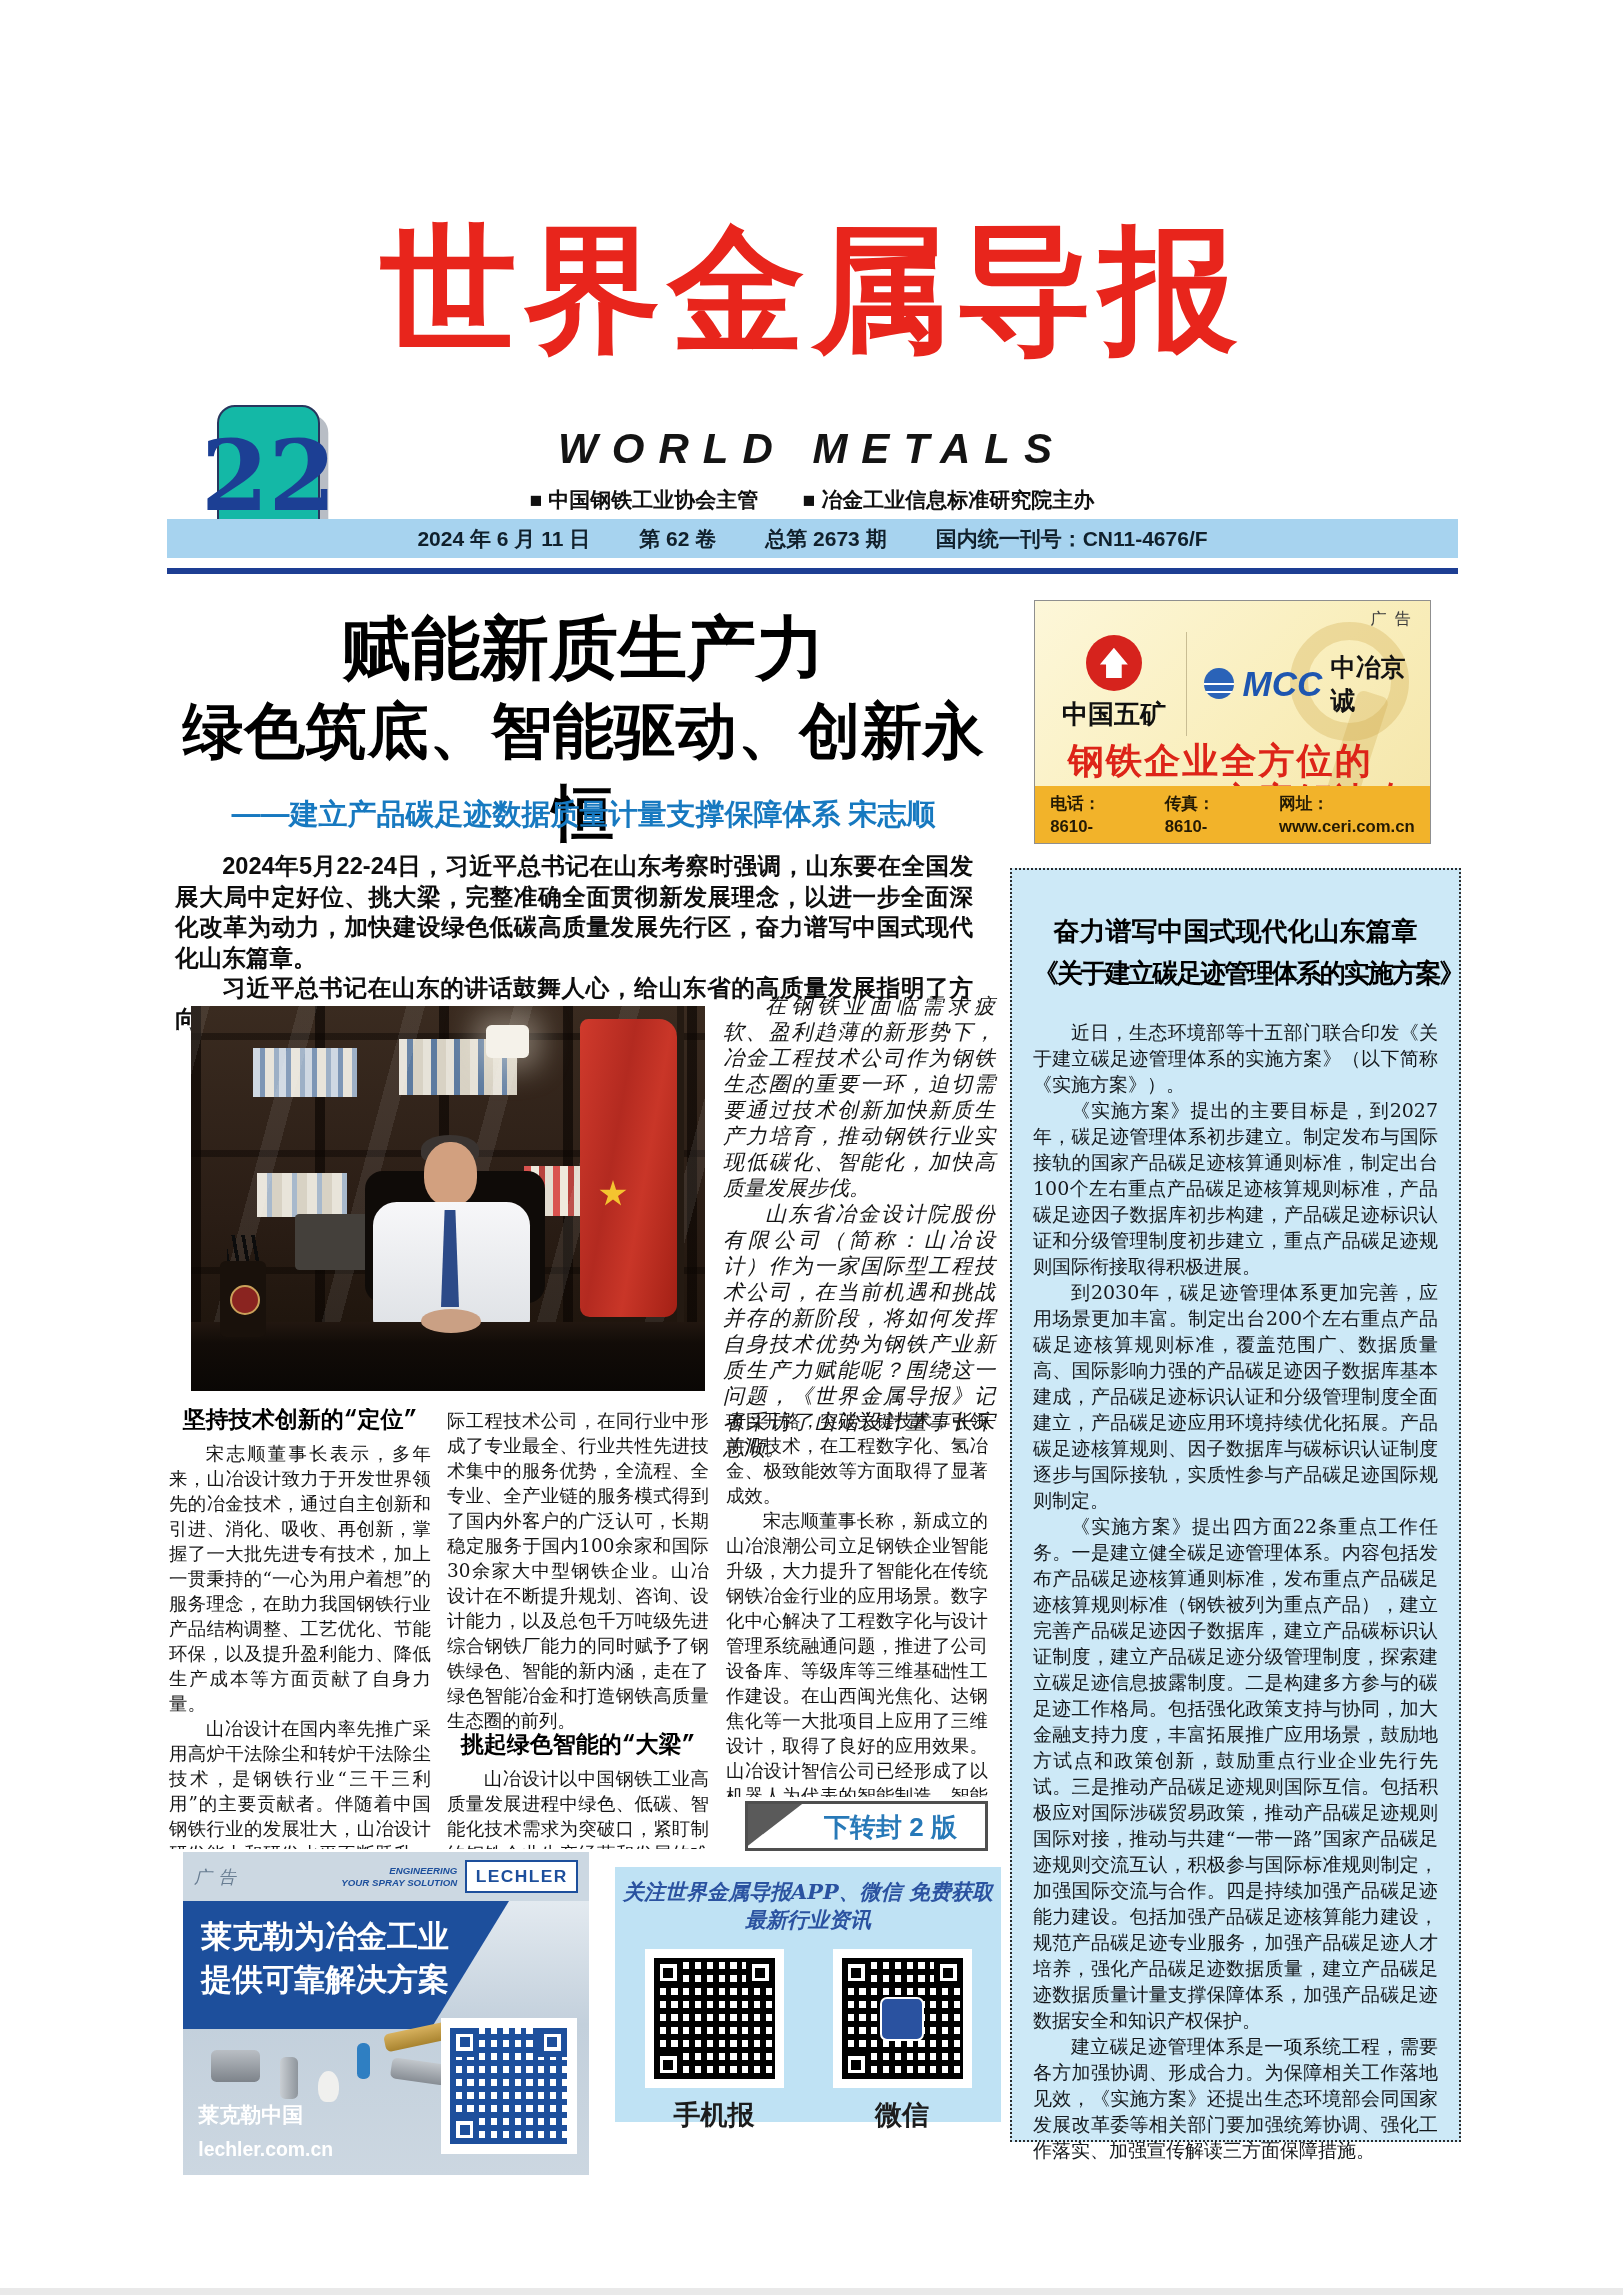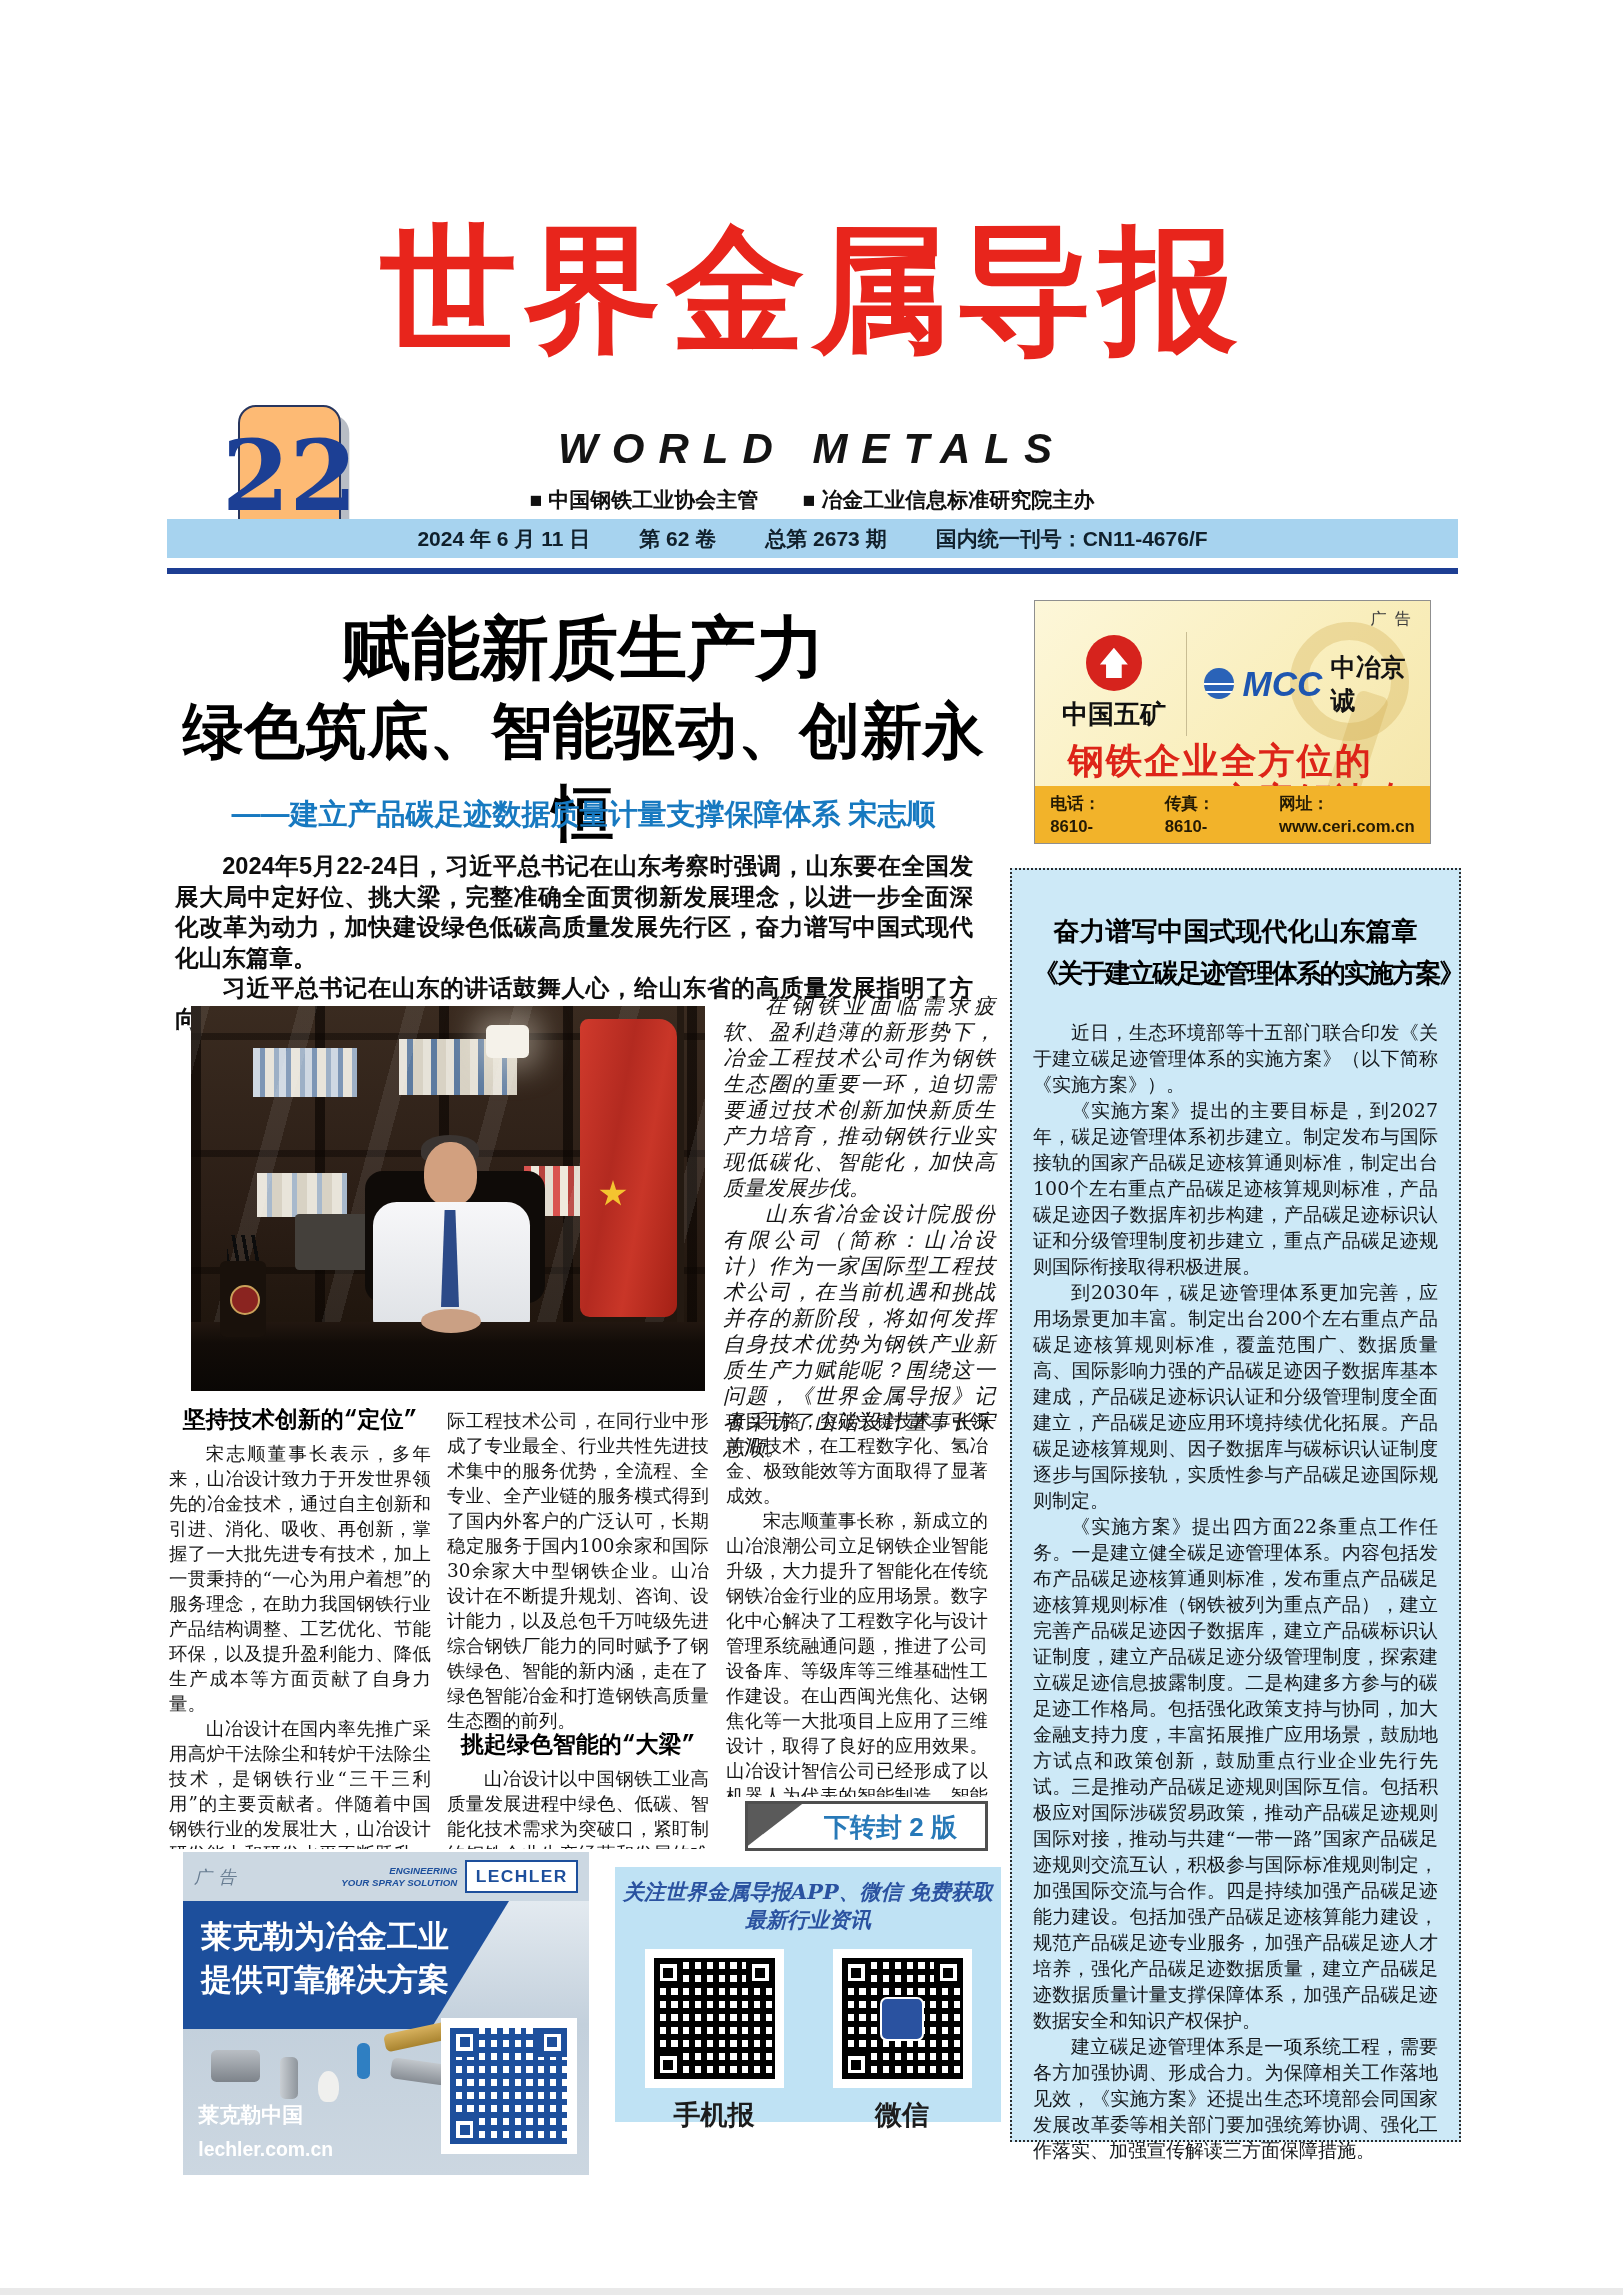--- a/index.html
+++ b/index.html
@@ -3,21 +3,21 @@
 <meta charset="utf-8">
 <style>
   html,body{margin:0;padding:0;background:#e9e9e9;}
   .page{position:relative;width:1624px;height:2288px;background:#ffffff;overflow:hidden;
         font-family:"DejaVu Serif",serif;color:#111;}
   .abs{position:absolute;}
 
   
   .masthead-title{left:0;top:203px;width:100%;text-align:center;font-size:137px;line-height:1.25;
     font-weight:bold;color:#e8251c;letter-spacing:7px;}
-  .issue-box{left:238px;top:405px;width:99px;height:137px;background:#fdba74;border:2.8px solid #28365e;
+  .issue-box{left:217px;top:405px;width:99px;height:137px;background:#14b8a6;border:2.8px solid #28365e;
     border-radius:18px;box-shadow:8.3px 9.7px 0 rgba(125,135,150,.55);display:flex;align-items:center;
     justify-content:center;font-weight:bold;font-size:97px;color:#1c3f94;text-align:center;}
   .world-metals{left:0;top:425px;width:100%;text-align:center;font-family:"Liberation Sans",sans-serif;
     font-weight:bold;font-style:italic;font-size:42px;letter-spacing:14px;color:#141414;}
   .org-line{left:0;top:486px;width:100%;text-align:center;font-family:"Liberation Sans",sans-serif;
     font-weight:bold;font-size:21px;color:#101010;}
   .org-line span{margin:0 19.4px;}
   .date-bar{left:167px;top:519px;width:1291px;height:39px;background:#a7d3ef;display:flex;
     align-items:center;justify-content:center;gap:49px;font-family:"Liberation Sans",sans-serif;
     font-weight:bold;font-size:21px;color:#10202c;}

